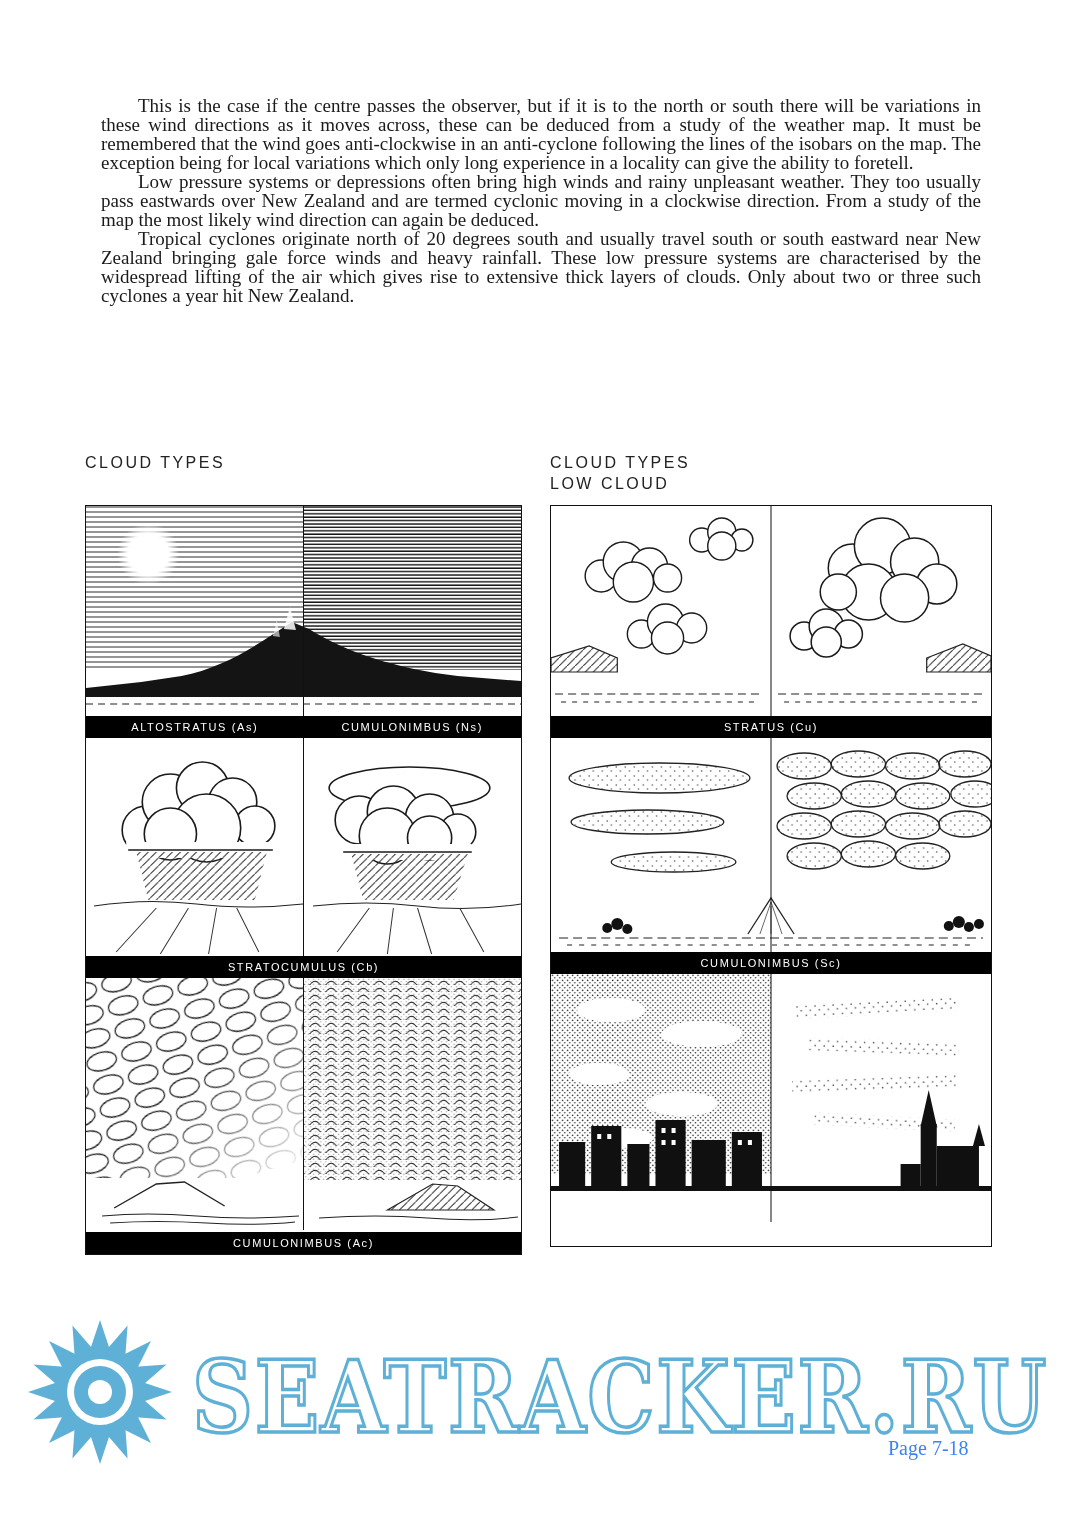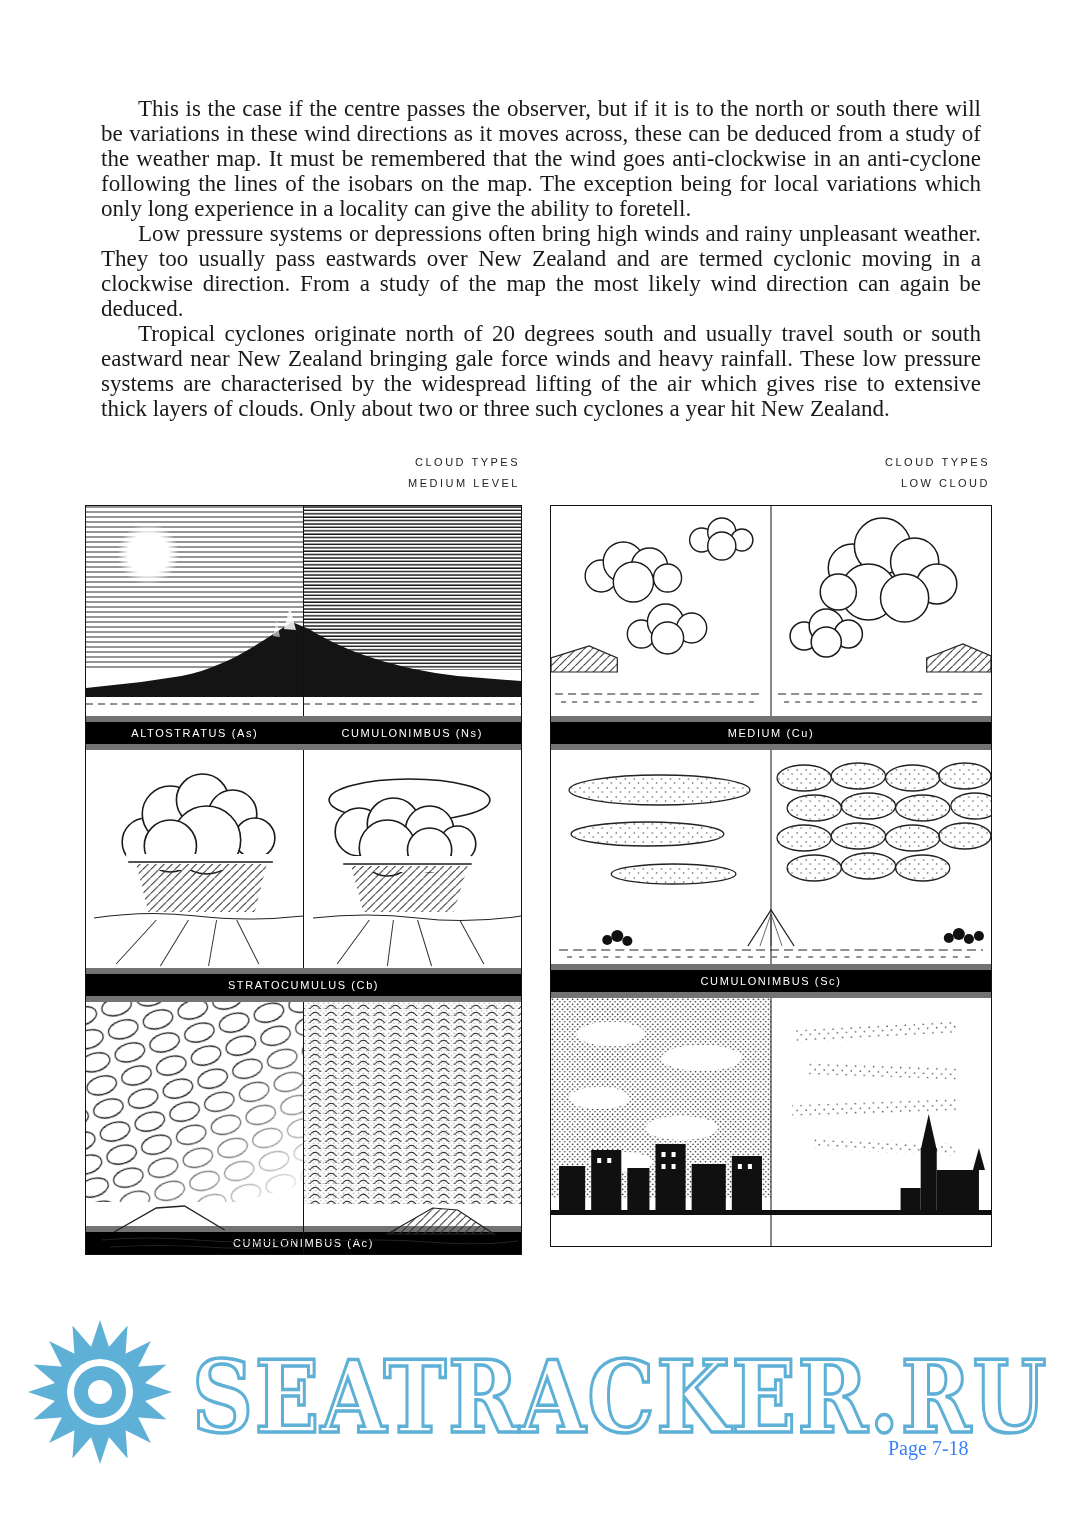--- a/index.html
+++ b/index.html
@@ -3,35 +3,35 @@
 <meta charset="utf-8">
 <style>
   html,body { margin:0; padding:0; background:#e8e8e8; }
   .page {
     position:relative; width:1080px; height:1528px; margin:0 auto;
     background:#ffffff; overflow:hidden;
     font-family:"Liberation Serif", serif; color:#1a1a1a;
   }
   .text-block {
     position:absolute; left:101px; top:96px; width:880px;
-    font-size:23px; line-height:25px; text-align:justify;
+    font-size:19px; line-height:19px; text-align:justify;
   }
   .text-block p { margin:0; text-indent:37px; }
 
   .fig-header {
-    position:absolute; text-align:right;
+    position:absolute; text-align:left;
     font-family:"Liberation Sans", sans-serif;
-    font-size:11px; letter-spacing:2.5px; color:#222; line-height:21px;
+    font-size:16px; letter-spacing:2.5px; color:#222; line-height:21px;
   }
   #hdr-med { left:85px; width:435px; top:452px; }
   #hdr-low { left:550px; width:440px; top:452px; }
 
   .figure {
     position:absolute; border:1px solid #111; background:#737373;
-    display:flex; flex-direction:column; overflow:hidden;gap:6px;
+    display:flex; flex-direction:column; overflow:hidden;
   }
   #fig-med { left:85px;  top:505px; width:435px; height:748px; }
   #fig-low { left:550px; top:505px; width:440px; height:740px; }
 
   .art { position:relative; flex:none; background:#fff; }
   .art svg { display:block; }
   .art.grow { flex:1; min-height:0; }
 
   .bar {
     flex:none; height:22px; background:#000; color:#fff;
@@ -92,21 +92,20 @@
 <div class="page">
 
   <div class="text-block">
     <p>This is the case if the centre passes the observer, but if it is to the north or south there will be variations in these wind directions as it moves across, these can be deduced from a study of the weather map. It must be remembered that the wind goes anti-clockwise in an anti-cyclone following the lines of the isobars on the map. The exception being for local variations which only long experience in a locality can give the ability to foretell.</p>
     <p>Low pressure systems or depressions often bring high winds and rainy unpleasant weather. They too usually pass eastwards over New Zealand and are termed cyclonic moving in a clockwise direction. From a study of the map the most likely wind direction can again be deduced.</p>
     <p>Tropical cyclones originate north of 20 degrees south and usually travel south or south eastward near New Zealand bringing gale force winds and heavy rainfall. These low pressure systems are characterised by the widespread lifting of the air which gives rise to extensive thick layers of clouds. Only about two or three such cyclones a year hit New Zealand.</p>
   </div>
 
   <div class="fig-header" id="hdr-med">
     <div>CLOUD TYPES</div>
-    <div>MEDIUM LEVEL</div>
   </div>
   <div class="fig-header" id="hdr-low">
     <div>CLOUD TYPES</div>
     <div>LOW CLOUD</div>
   </div>
 
   <div class="figure" id="fig-med">
 
     <div class="art">
       <svg viewBox="0 0 433 210" width="100%" height="210" preserveAspectRatio="none">
@@ -226,21 +225,21 @@
           <circle cx="296" cy="128" r="14"></circle>
             <circle cx="274" cy="136" r="15"></circle>
         </g>
         <path d="M374 152 L410 138 L438 150 L438 166 L374 166 Z" fill="url(#p-diag)" stroke="#222" stroke-width="1.2"></path>
         <line x1="226" y1="188" x2="434" y2="188" stroke="#222" stroke-width="1" stroke-dasharray="8 5"></line>
         <line x1="232" y1="196" x2="428" y2="196" stroke="#222" stroke-width="1" stroke-dasharray="5 6"></line>
         <line x1="219" y1="0" x2="219" y2="210" stroke="#111" stroke-width="1"></line>
       </svg>
     </div>
     <div class="bar single">
-      <span>MEDIUM (Cu)</span>
+      <span>STRATUS (Cu)</span>
     </div>
 
     <div class="art">
       <svg viewBox="0 0 438 214" width="100%" height="214" preserveAspectRatio="none">
         <g fill="url(#p-dotsL)" stroke="#222" stroke-width="1.3">
           <ellipse cx="108" cy="40" rx="90" ry="15"></ellipse>
           <ellipse cx="96" cy="84" rx="76" ry="12"></ellipse>
           <ellipse cx="122" cy="124" rx="62" ry="10"></ellipse>
         </g>
         <g fill="url(#p-dotsL)" stroke="#222" stroke-width="1.3">

